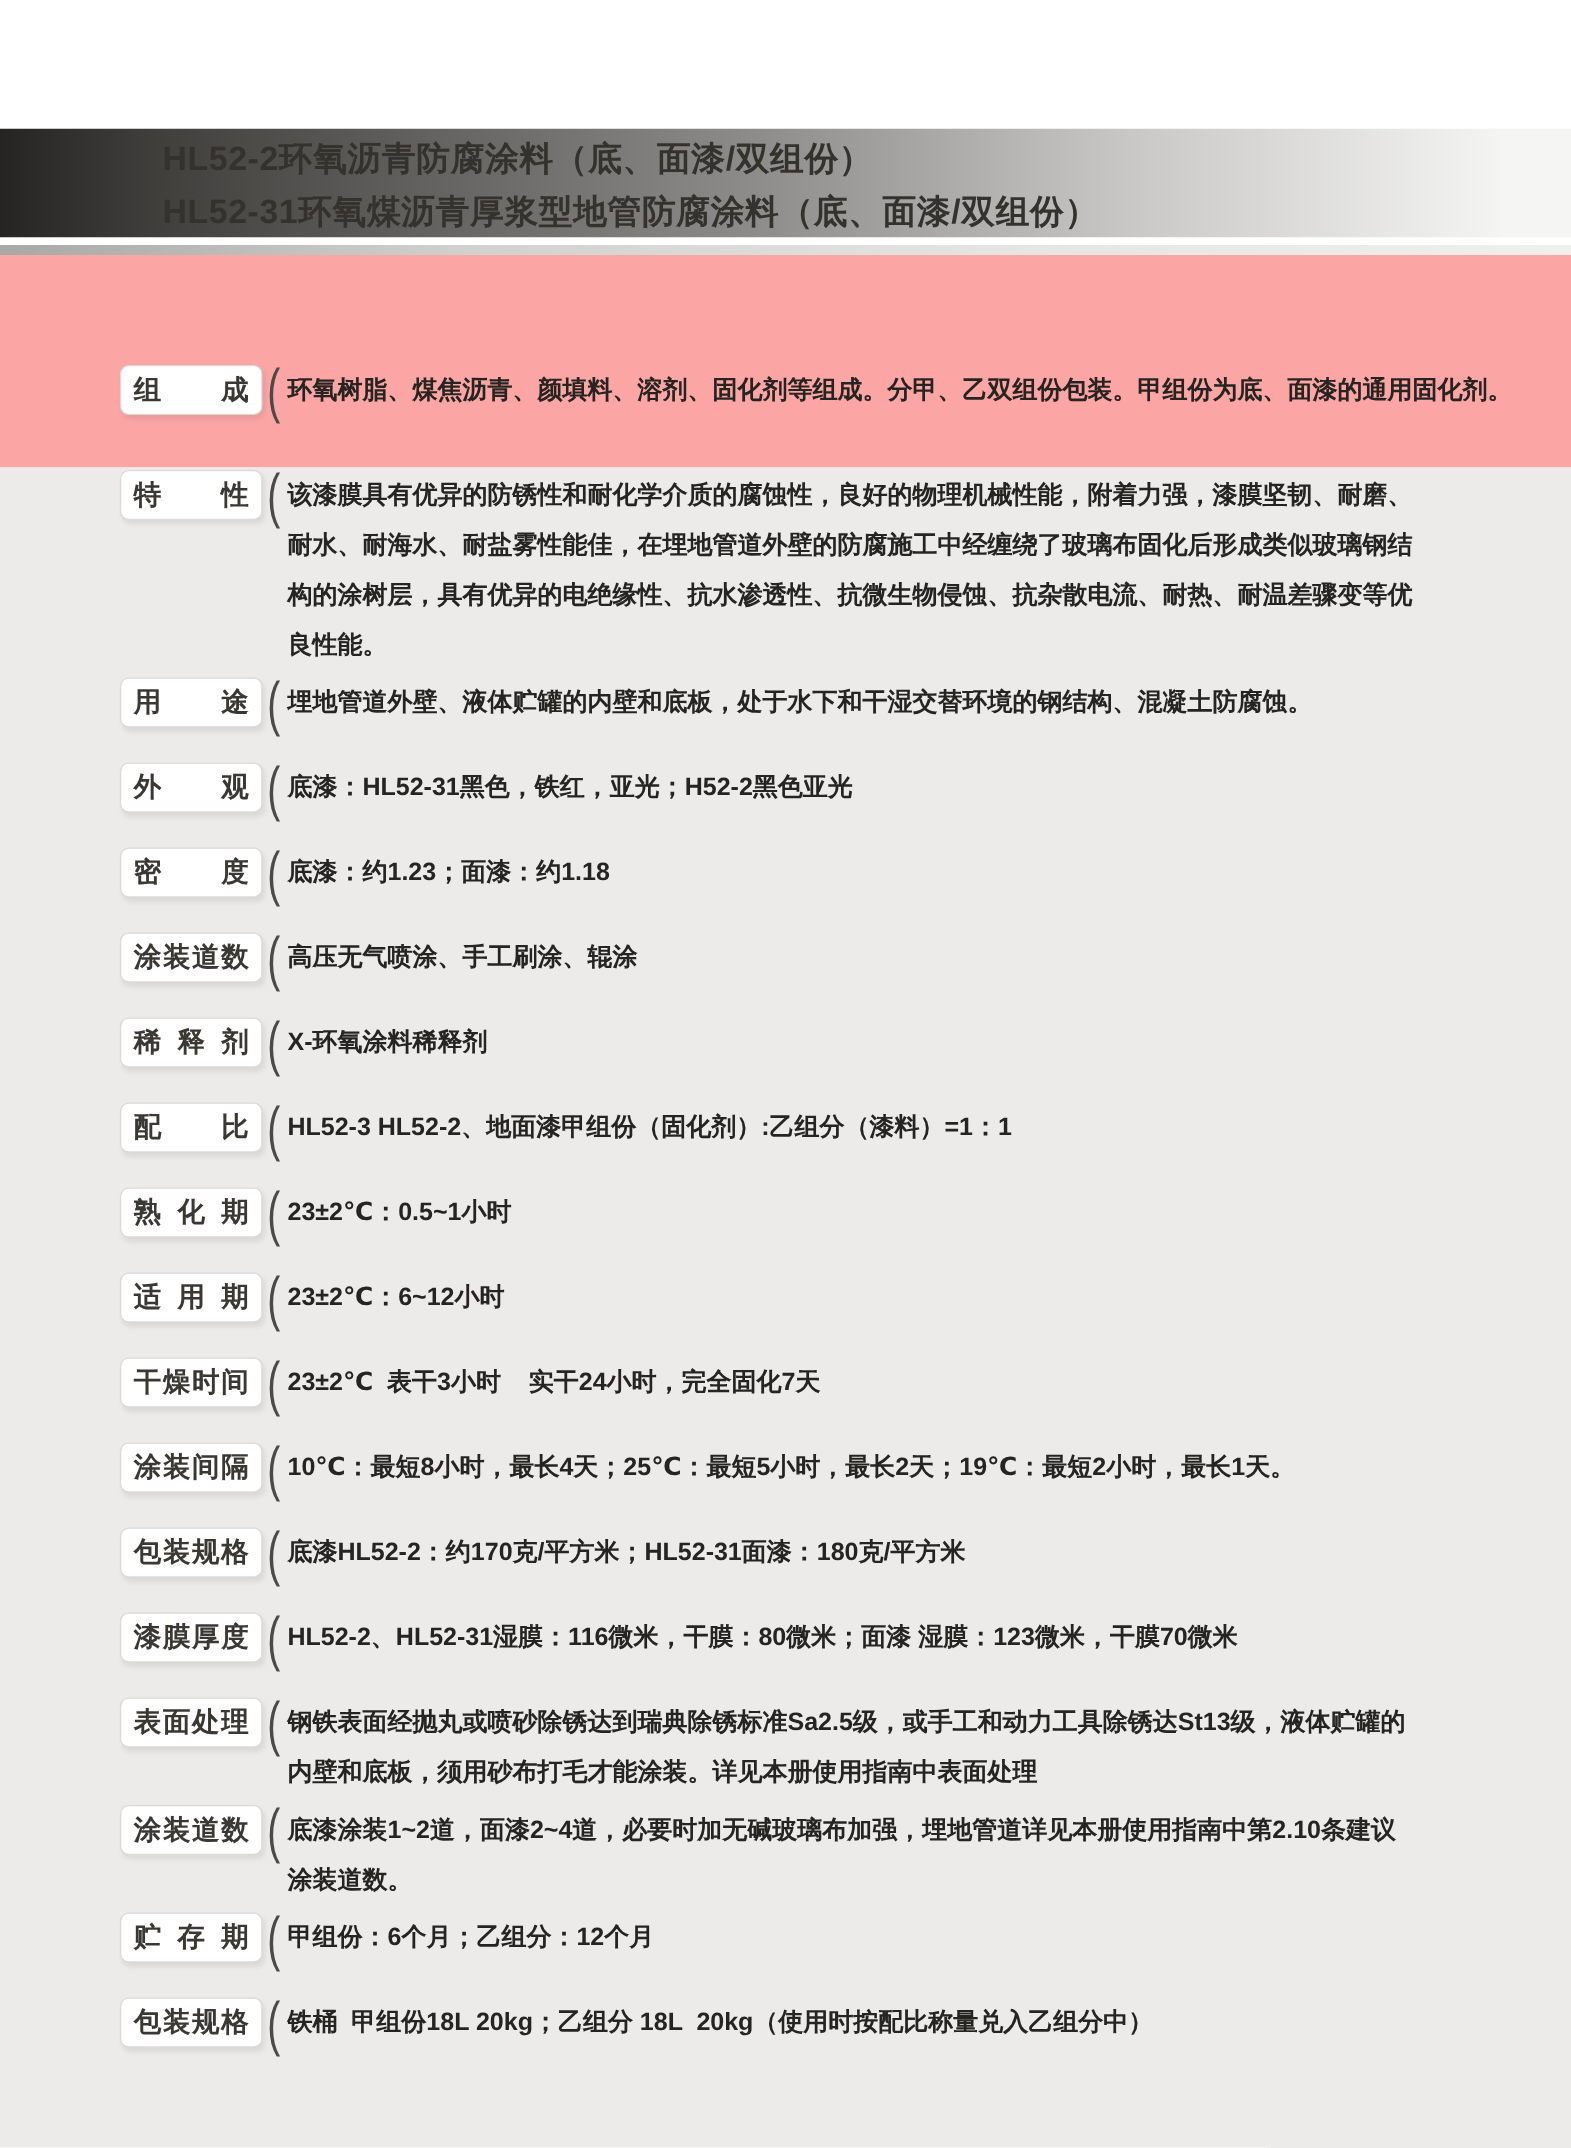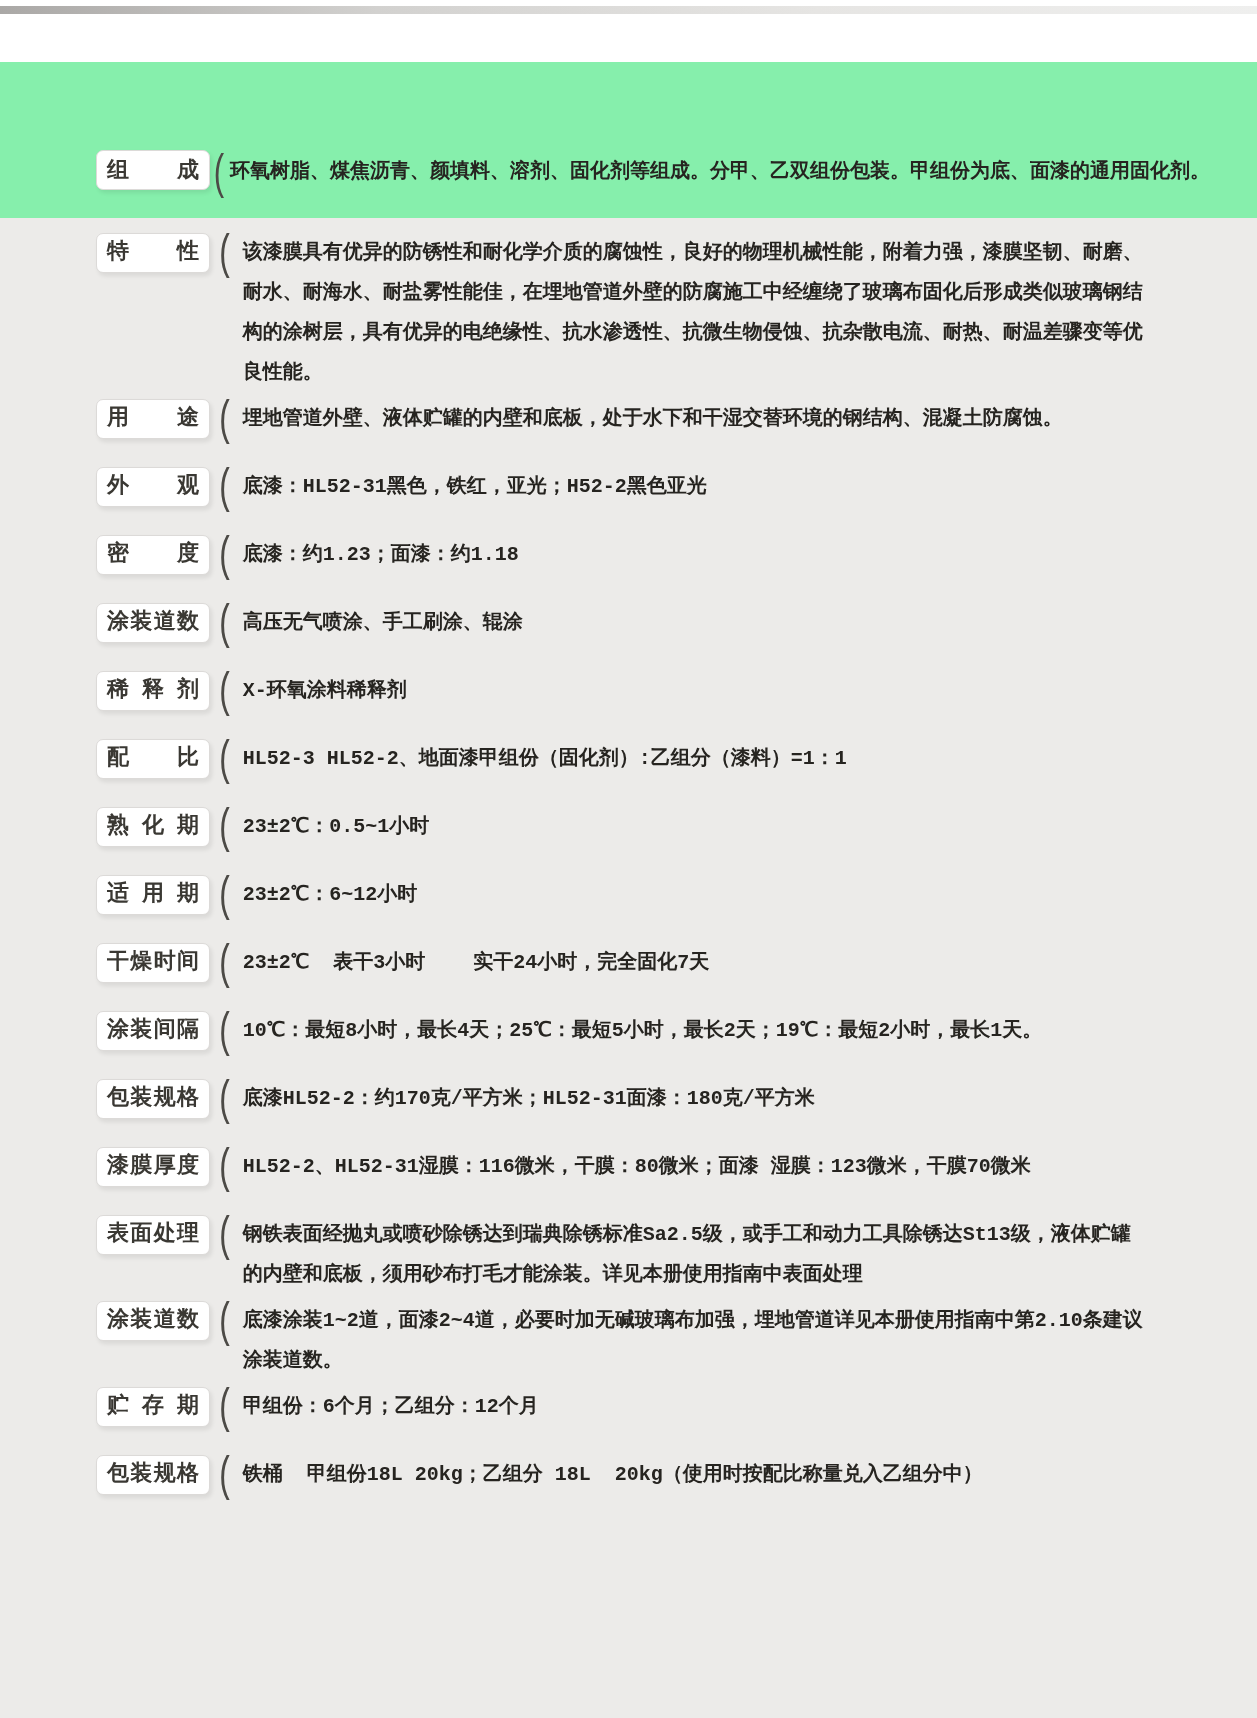--- a/index.html
+++ b/index.html
@@ -36,30 +36,28 @@
     letter-spacing:0.5px;
     white-space:nowrap;
   }
   .gap-white { height:6px; background:#ffffff; }
   .strip {
     height:8px; width:100%;
     background:linear-gradient(to right, #aaa8a6 0%, #d2d1cf 30%, #e6e5e3 65%, #efefee 100%);
   }
   .sec { width:100%; padding-left:96px; }
   .sec-white {
-    background:#86efac;
+    background:#fca5a5;
     padding-top:88px;
-    padding-bottom:0;
-    margin-top:48px;
+    padding-bottom:14px;
   }
   .sec-gray {
     background:var(--page-gray);
     flex:1 1 auto;
-    padding-top:15px;
-    font-family:Liberation Mono, monospace;
+    padding-top:2px;
   }
   .row {
     display:flex;
     align-items:flex-start;
     margin-bottom:28px;
   }
   .row.multi { margin-bottom:6px; }
   .labelbox {
     flex:0 0 auto;
     width:114px;
@@ -98,20 +96,24 @@
     font-weight:600;
     color:var(--text-color);
   }
   .row.single .val { white-space:pre; width:auto; max-width:1030px;text-align:right; }
 </style>
 </head>
 <body>
 
 <div class="page">
 
+  <header class="band">
+    <div class="band-title">HL52-2环氧沥青防腐涂料（底、面漆/双组份）</div>
+    <div class="band-title">HL52-31环氧煤沥青厚浆型地管防腐涂料（底、面漆/双组份）</div>
+  </header>
   <div class="gap-white"></div>
   <div class="strip"></div>
 
   <section class="sec sec-white">
     <div class="row single">
       <div class="labelbox">
           <span class="labeltext">组成</span>
         </div>
       <span class="paren">(</span>
       <div class="val">环氧树脂、煤焦沥青、颜填料、溶剂、固化剂等组成。分甲、乙双组份包装。甲组份为底、面漆的通用固化剂。</div>

